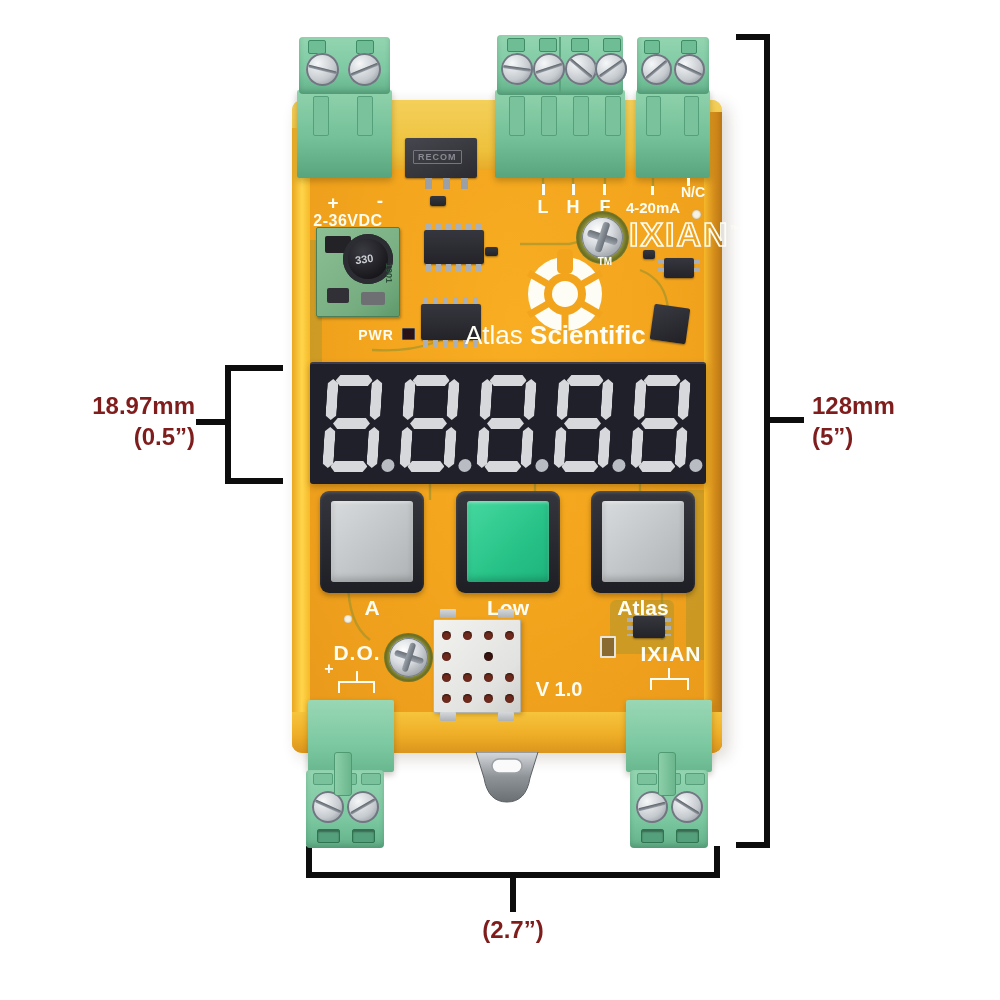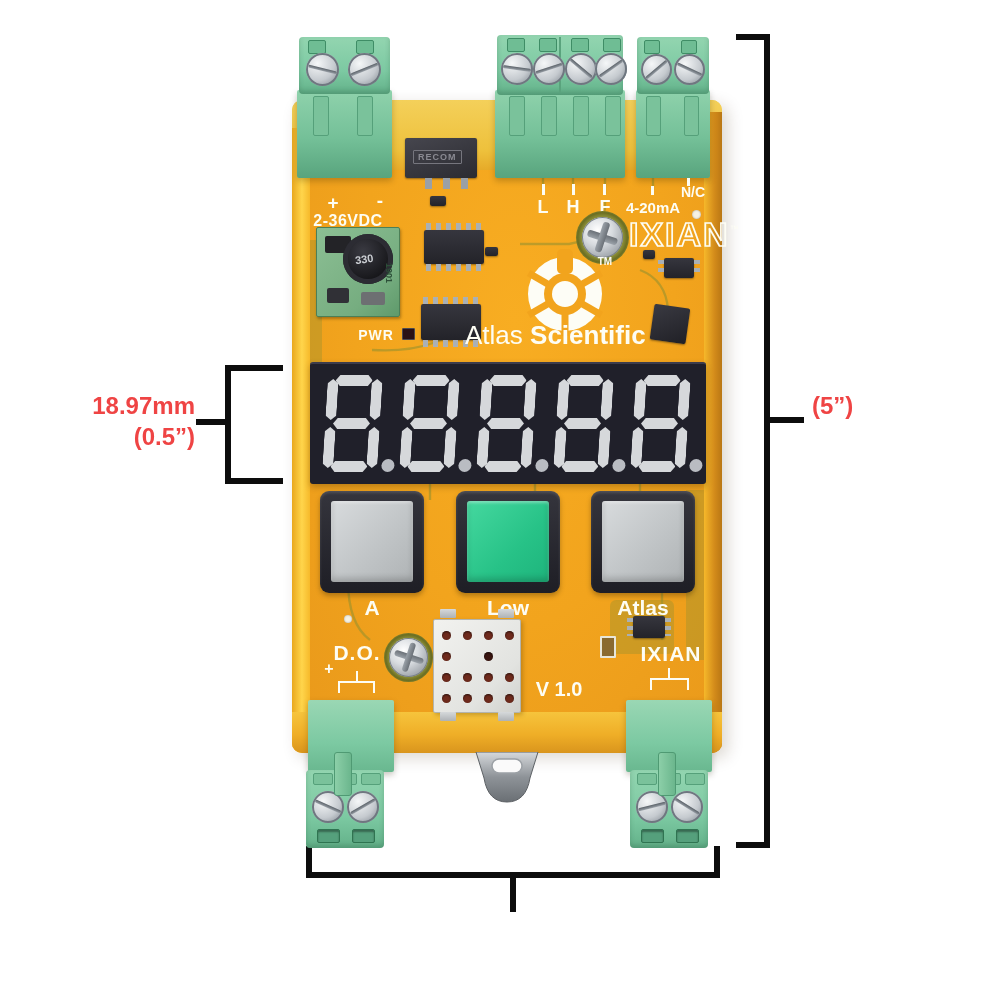--- a/index.html
+++ b/index.html
@@ -1,19 +1,19 @@
 <!DOCTYPE html>
 <html style="--seg: #d6d8db; --dp: #b9bcc2; --bezel: #20202a;"><head>
 <meta charset="utf-8">
 <style>
   html,body{margin:0;padding:0;background:#fff;}
   .stage{position:relative;width:1000px;height:1000px;background:#fff;font-family:"Liberation Sans",sans-serif;overflow:hidden;}
   .abs{position:absolute;}
   .ln{position:absolute;background:#0d0d0d;}
-  .dim-text{position:absolute;color:#ef4444;font-weight:700;font-size:24px;line-height:31px;}
+  .dim-text{position:absolute;color:#7f1d1d;font-weight:700;font-size:24px;line-height:31px;}
   
   .enclosure{position:absolute;left:292px;top:100px;width:430px;height:653px;border-radius:10px;overflow:hidden;
              background:linear-gradient(180deg,#f3cd52 0%,#f1bf38 8%,#f2a81f 14%);box-shadow:6px 5px 16px rgba(60,40,0,.18);}
   .topband{position:absolute;left:0;top:0;width:100%;height:72px;background:linear-gradient(180deg,#f4d05a,#eec13c 70%,#e5a827);}
   .lwall{position:absolute;left:0;top:28px;width:18px;height:625px;background:linear-gradient(90deg,#e9a81f,#ffd54b 55%,#f6b92a);}
   .rwall{position:absolute;right:0;top:12px;width:18px;height:641px;background:linear-gradient(90deg,#f6b82a,#d28a1a 60%,#b97714);}
   .pcb{position:absolute;left:18px;top:70px;width:394px;height:542px;background:radial-gradient(ellipse at 52% 28%,#f8ad22 0%,#f2a41d 55%,#ea9a1b 100%);}
   .botbar{position:absolute;left:0;top:612px;width:100%;height:41px;background:linear-gradient(180deg,#f6c43c,#efae27 55%,#d9951d);}
   
   .sk{position:absolute;color:#fdfdf4;font-weight:700;text-align:center;}
@@ -72,30 +72,32 @@
       <div>(0.5”)</div>
     </div>
     <i class="ln" style="left:196px;top:419px;width:32px;height:6px;"></i>
     <i class="ln" style="left:225px;top:365px;width:6px;height:119px;"></i>
     <i class="ln" style="left:225px;top:365px;width:58px;height:6px;"></i>
     <i class="ln" style="left:225px;top:478px;width:58px;height:6px;"></i>
   </div>
 
   <div>
     <div class="dim-text" style="left:812px;top:390px;width:150px;text-align:left;">
+      <div>128mm</div>
       <div>(5”)</div>
     </div>
     <i class="ln" style="left:764px;top:34px;width:6px;height:814px;"></i>
     <i class="ln" style="left:736px;top:34px;width:34px;height:6px;"></i>
     <i class="ln" style="left:736px;top:842px;width:34px;height:6px;"></i>
     <i class="ln" style="left:770px;top:417px;width:34px;height:6px;"></i>
   </div>
 
   <div>
     <div class="dim-text" style="left:413px;top:914px;width:200px;text-align:center;">
+      <div>(2.7”)</div>
     </div>
     <i class="ln" style="left:306px;top:872px;width:414px;height:6px;"></i>
     <i class="ln" style="left:306px;top:846px;width:6px;height:32px;"></i>
     <i class="ln" style="left:714px;top:846px;width:6px;height:32px;"></i>
     <i class="ln" style="left:510px;top:878px;width:6px;height:34px;"></i>
   </div>
 
   <div class="enclosure">
     <div class="topband"></div>
     <div class="pcb"></div>

